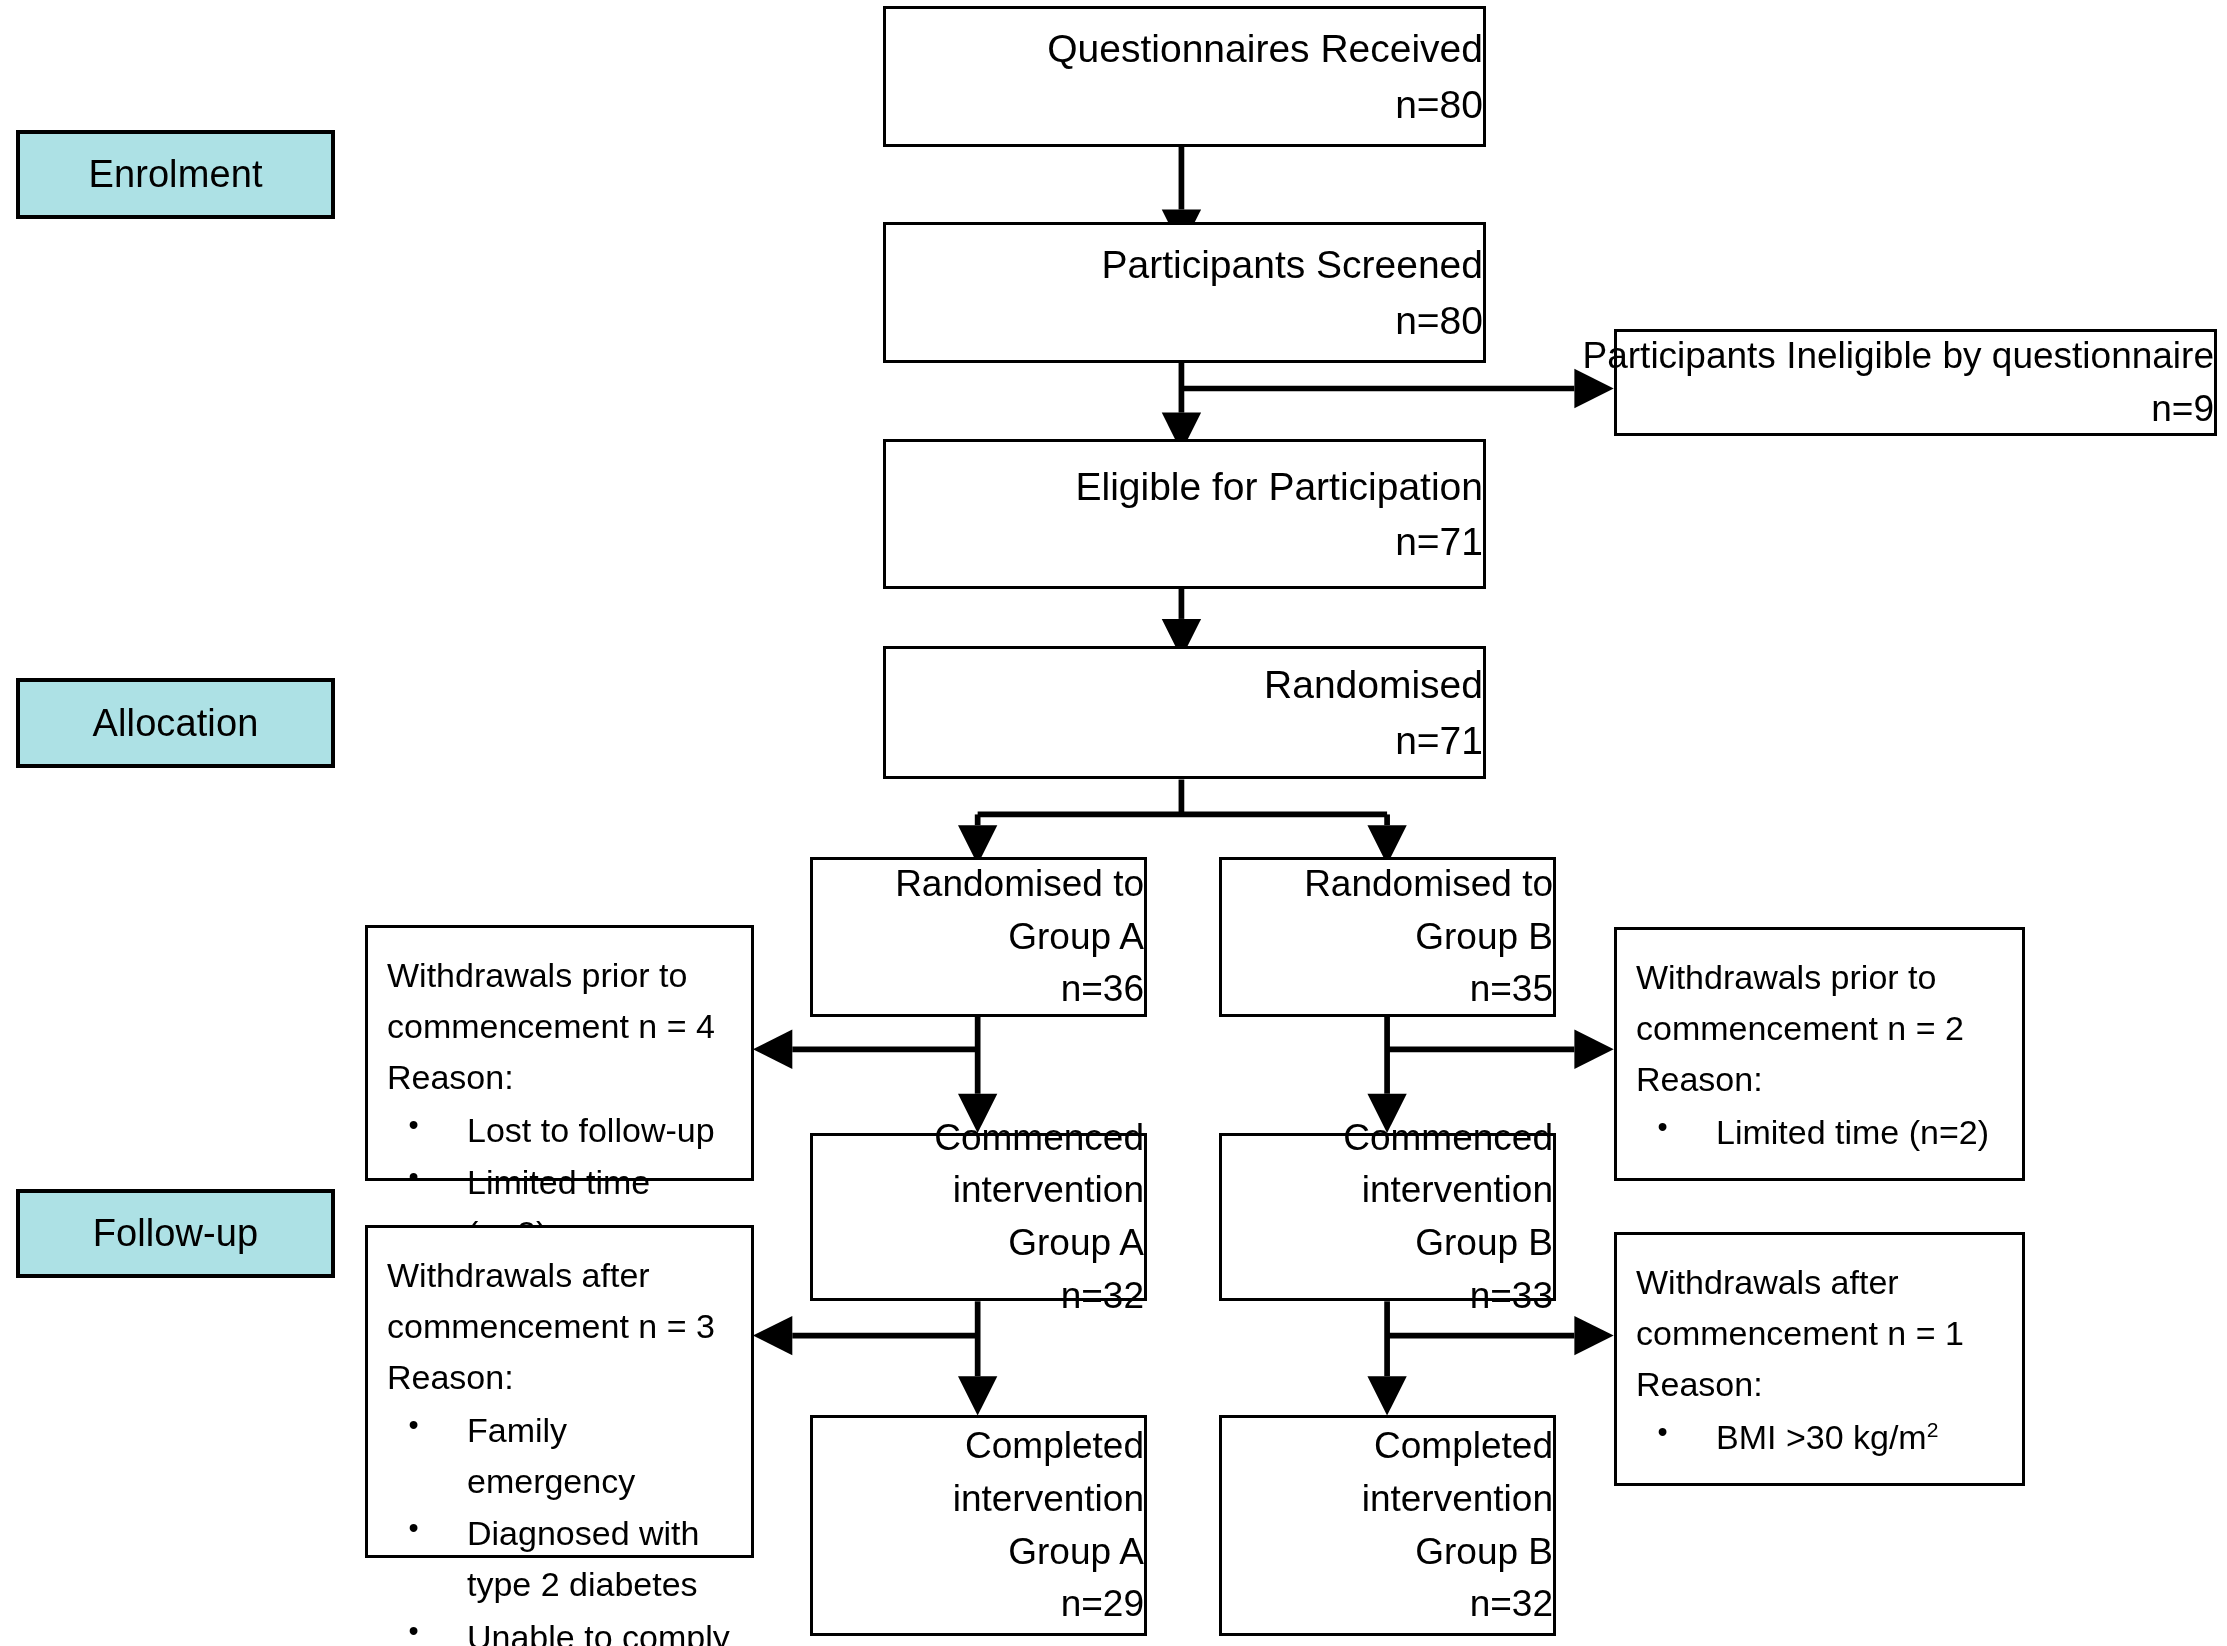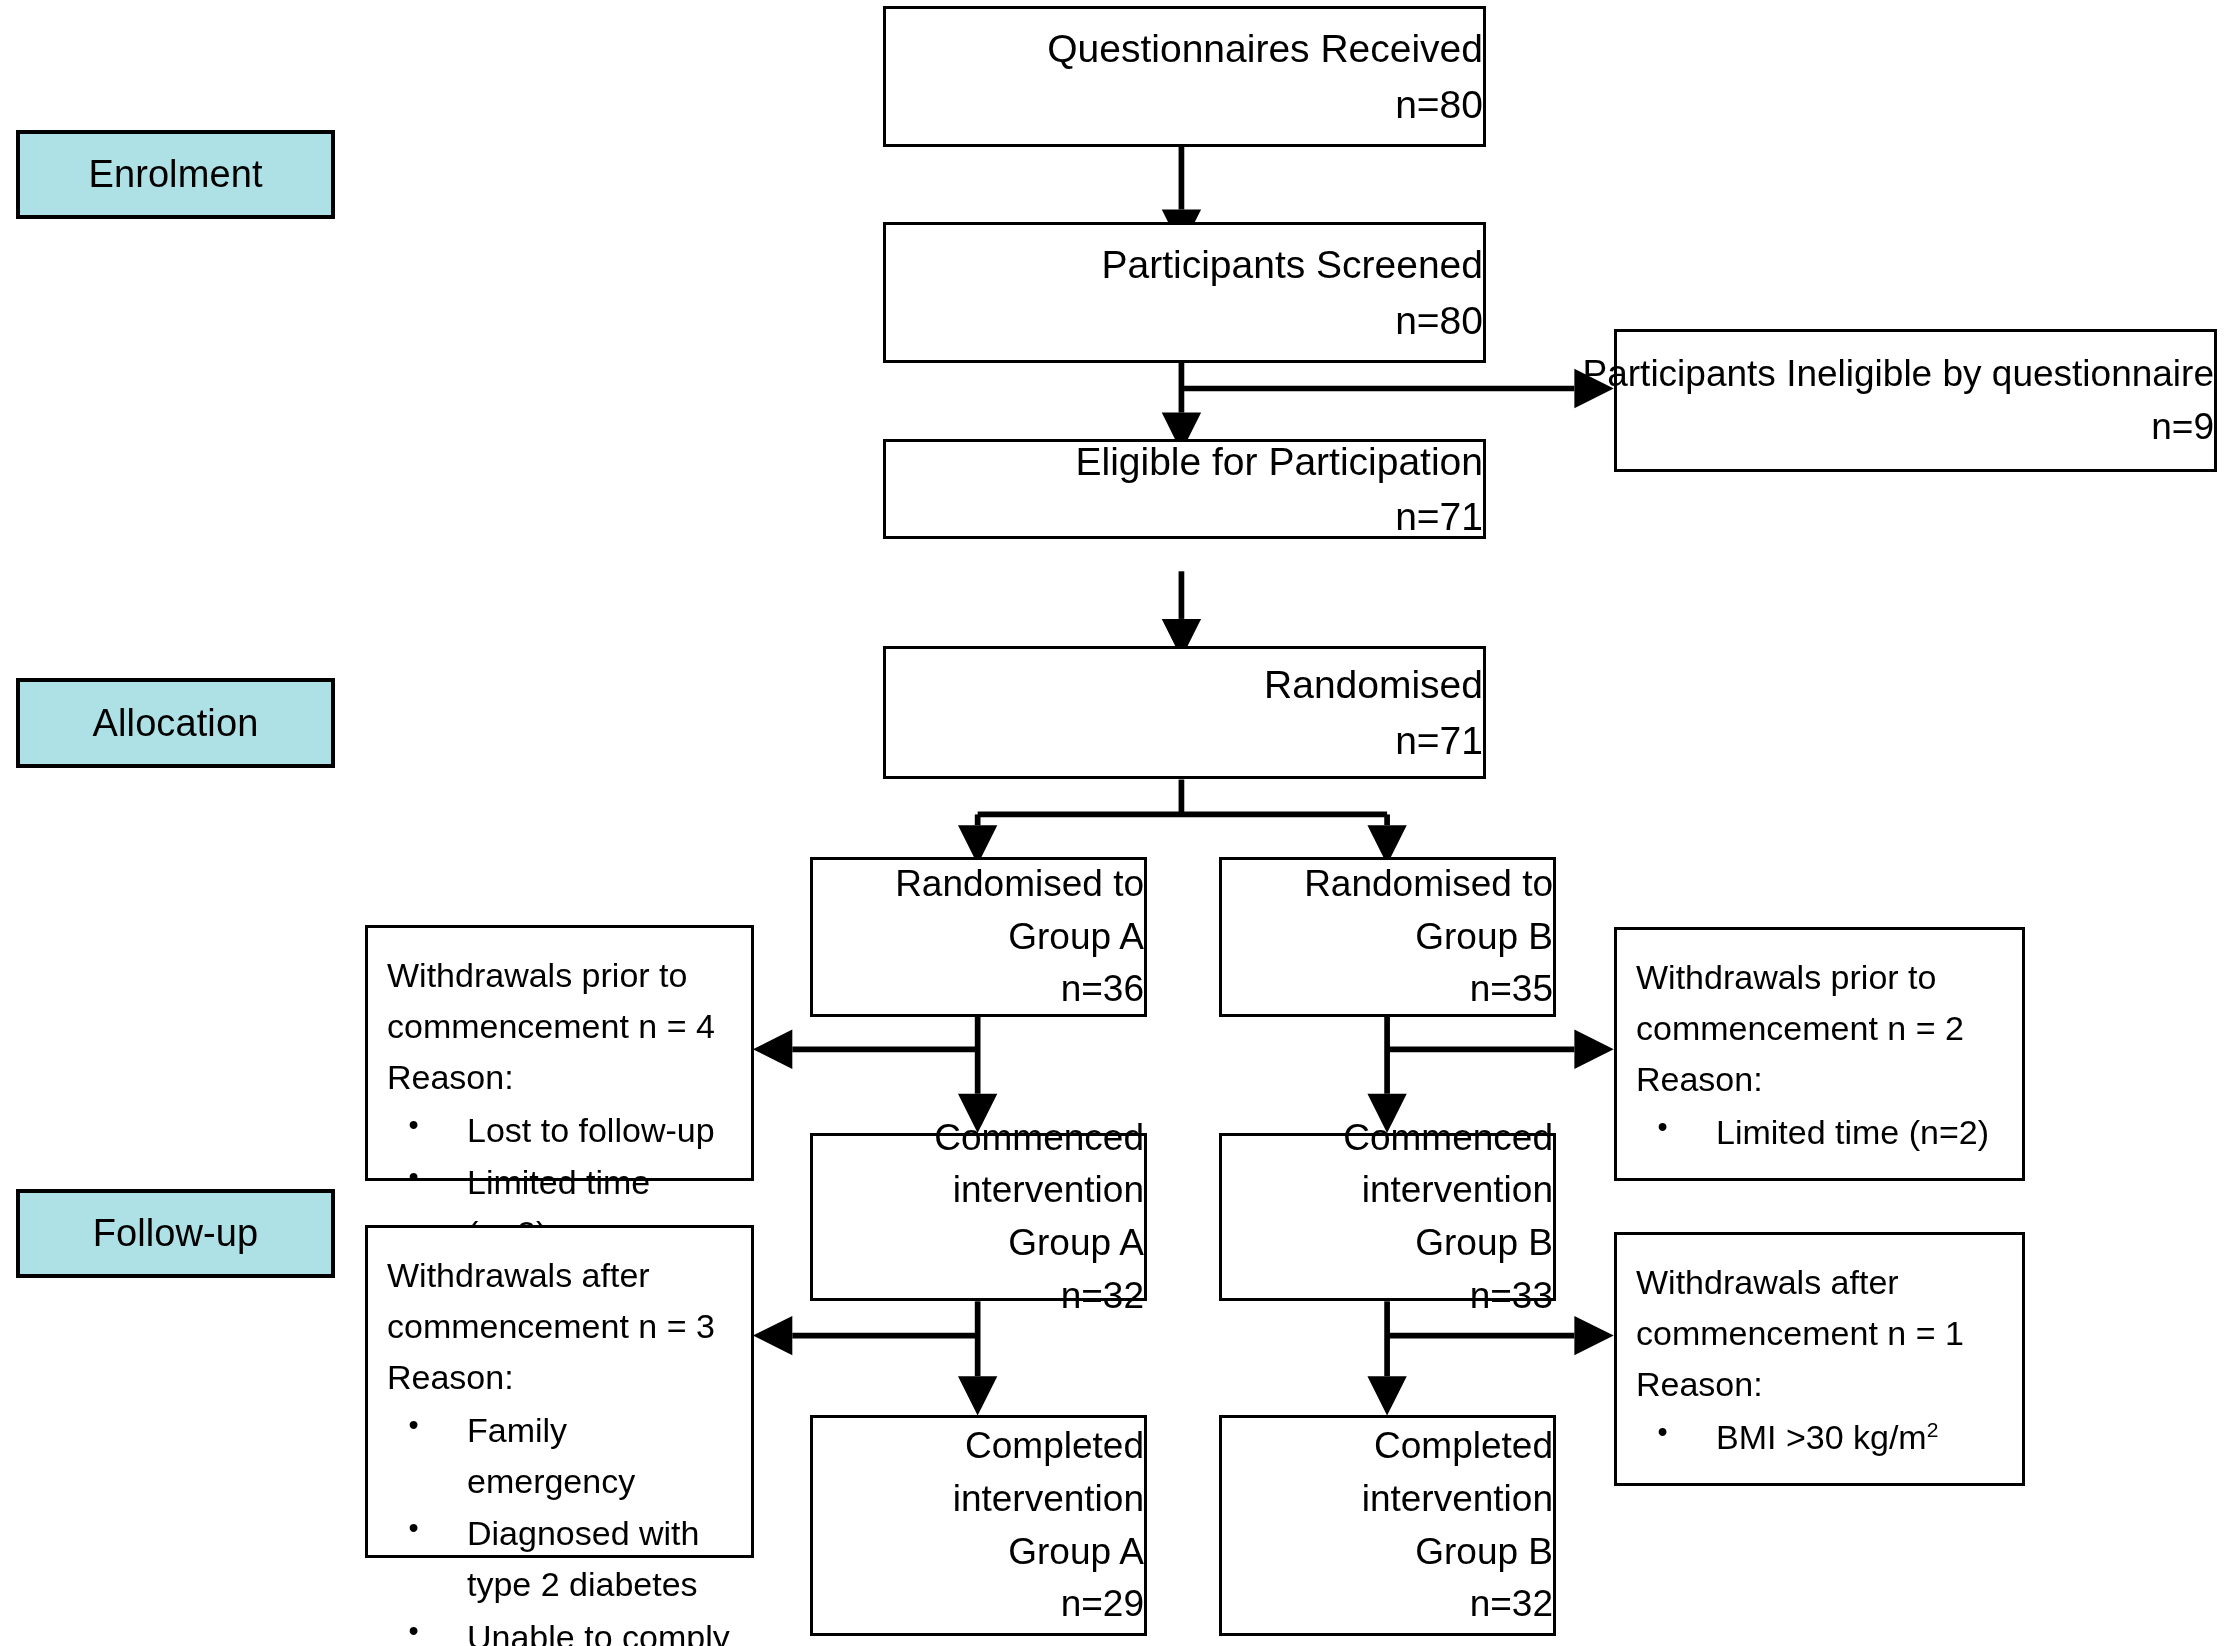--- a/index.html
+++ b/index.html
@@ -192,26 +192,26 @@
   <div class="node central" style="left:883px; top:6.3px; width:603px; height:141px;">
     <span class="line">Questionnaires Received</span>
     <span class="line">n=80</span>
   </div>
 
   <div class="node central" style="left:883px; top:222px; width:603px; height:141px;">
     <span class="line">Participants Screened</span>
     <span class="line">n=80</span>
   </div>
 
-  <div class="node central" style="left:1614px; top:329px; width:603px; height:143px; font-size:37px;">
+  <div class="node central" style="left:1614px; top:329px; width:603px; height:107px; font-size:37px;">
     <span class="line">Participants Ineligible by questionnaire</span>
     <span class="line">n=9</span>
   </div>
 
-  <div class="node central" style="left:883px; top:439px; width:603px; height:100px;">
+  <div class="node central" style="left:883px; top:439px; width:603px; height:150px;">
     <span class="line">Eligible for Participation</span>
     <span class="line">n=71</span>
   </div>
 
   <div class="node central" style="left:883px; top:646px; width:603px; height:133px;">
     <span class="line">Randomised</span>
     <span class="line">n=71</span>
   </div>
 
   <div class="node branch" style="left:810px; top:857px; width:337px; height:160px;">

